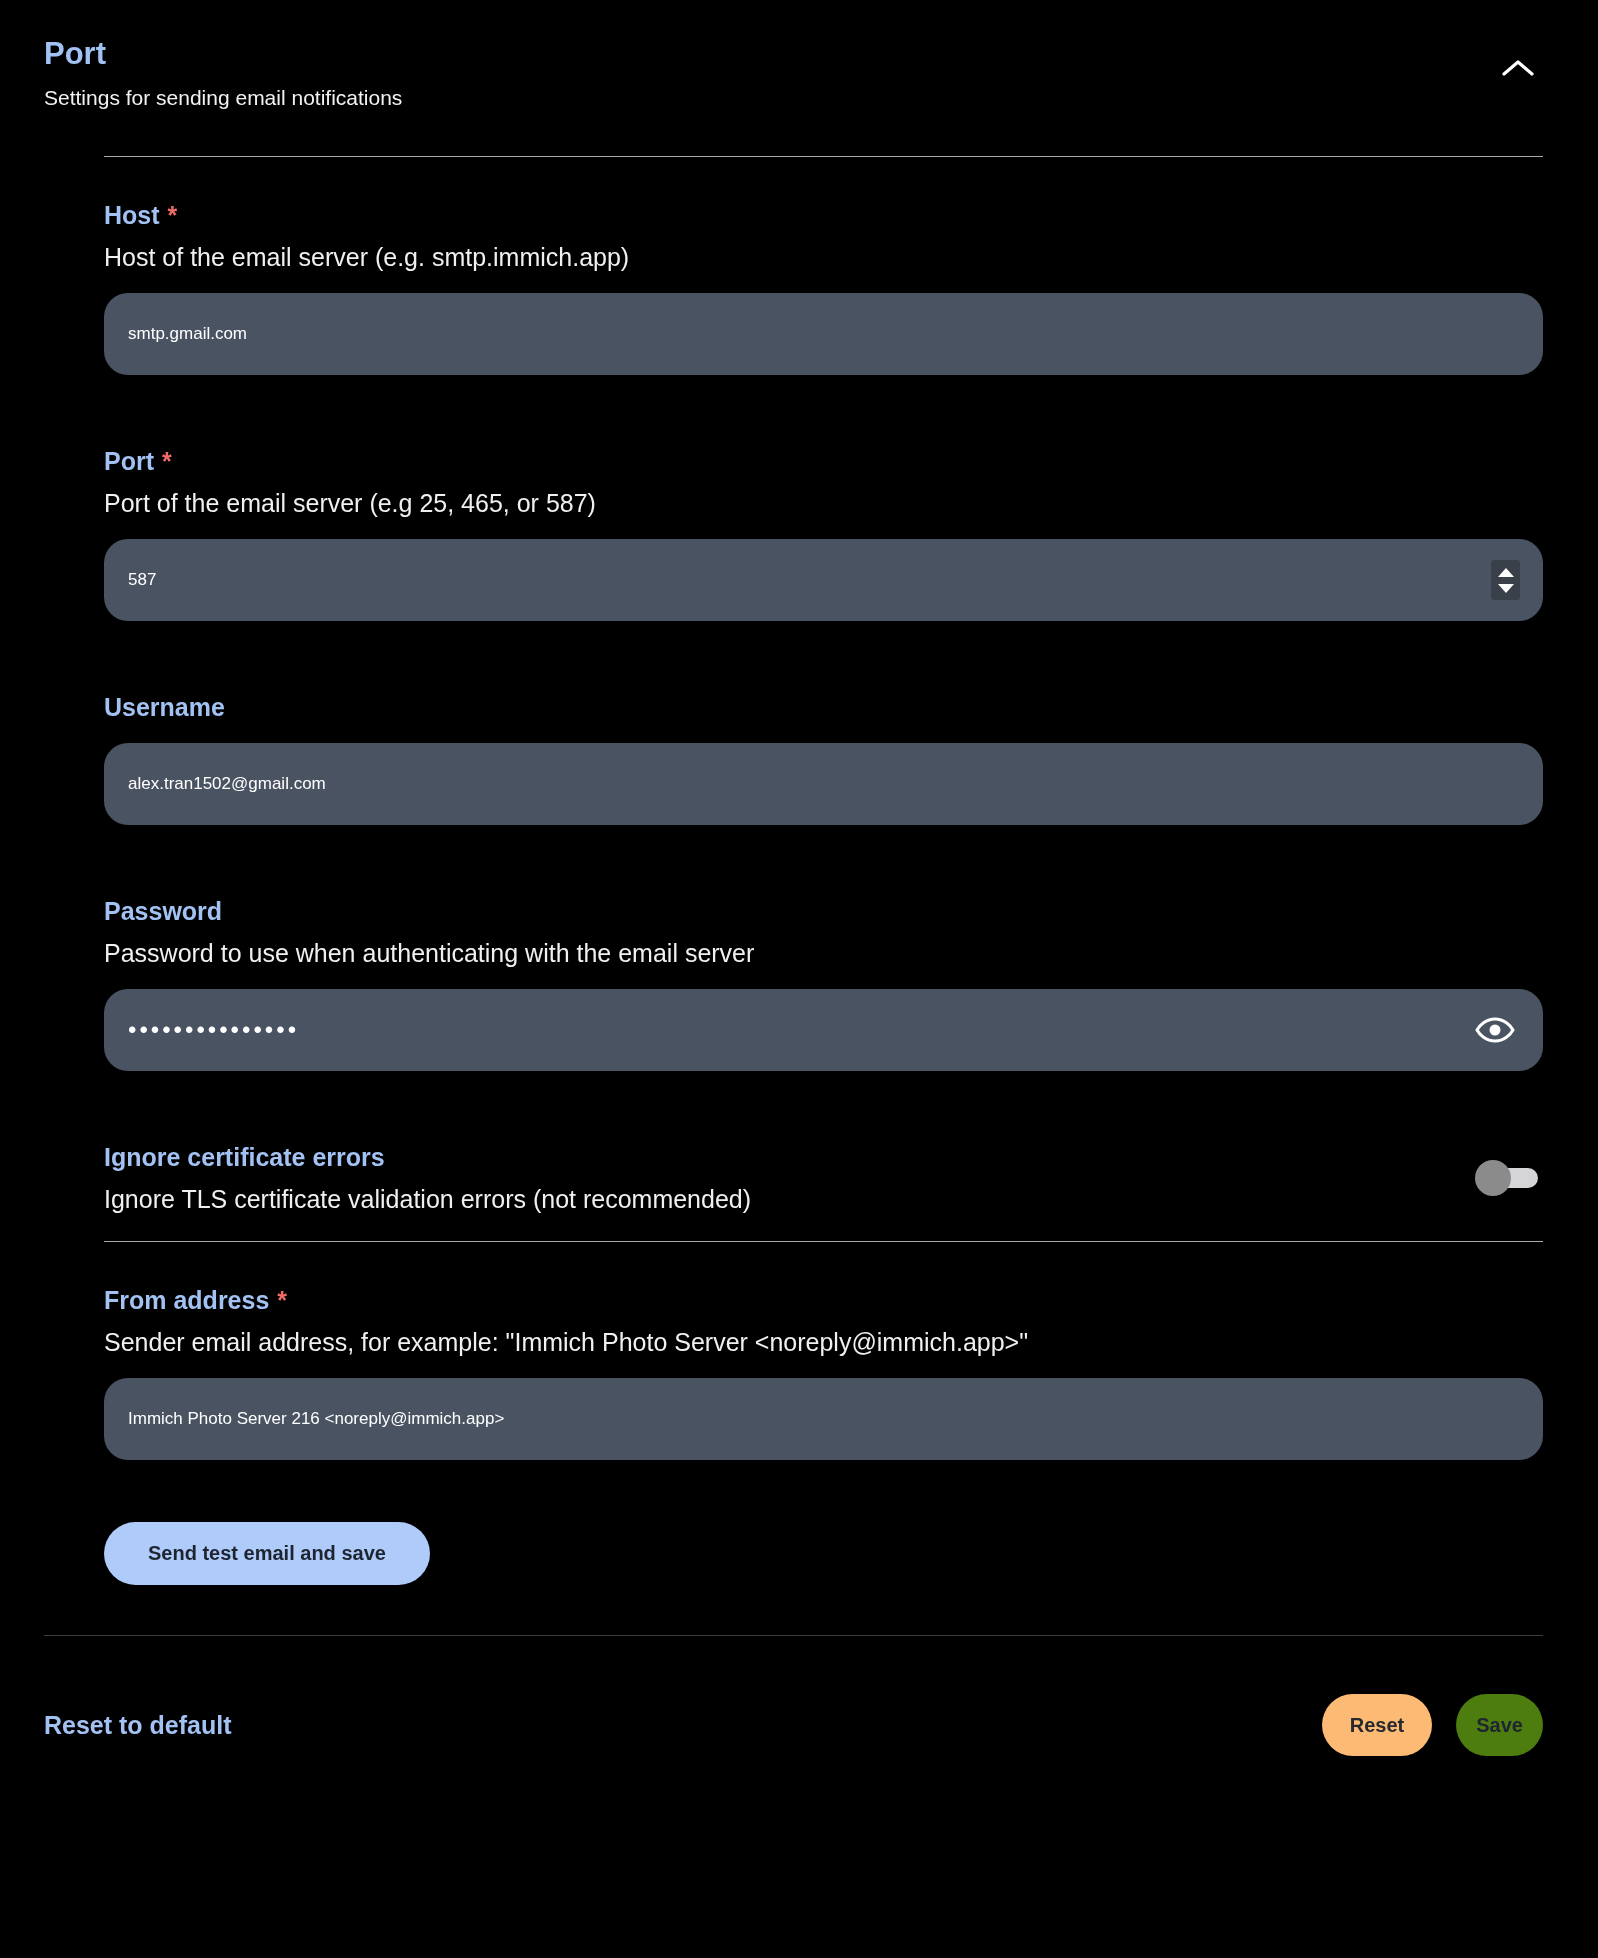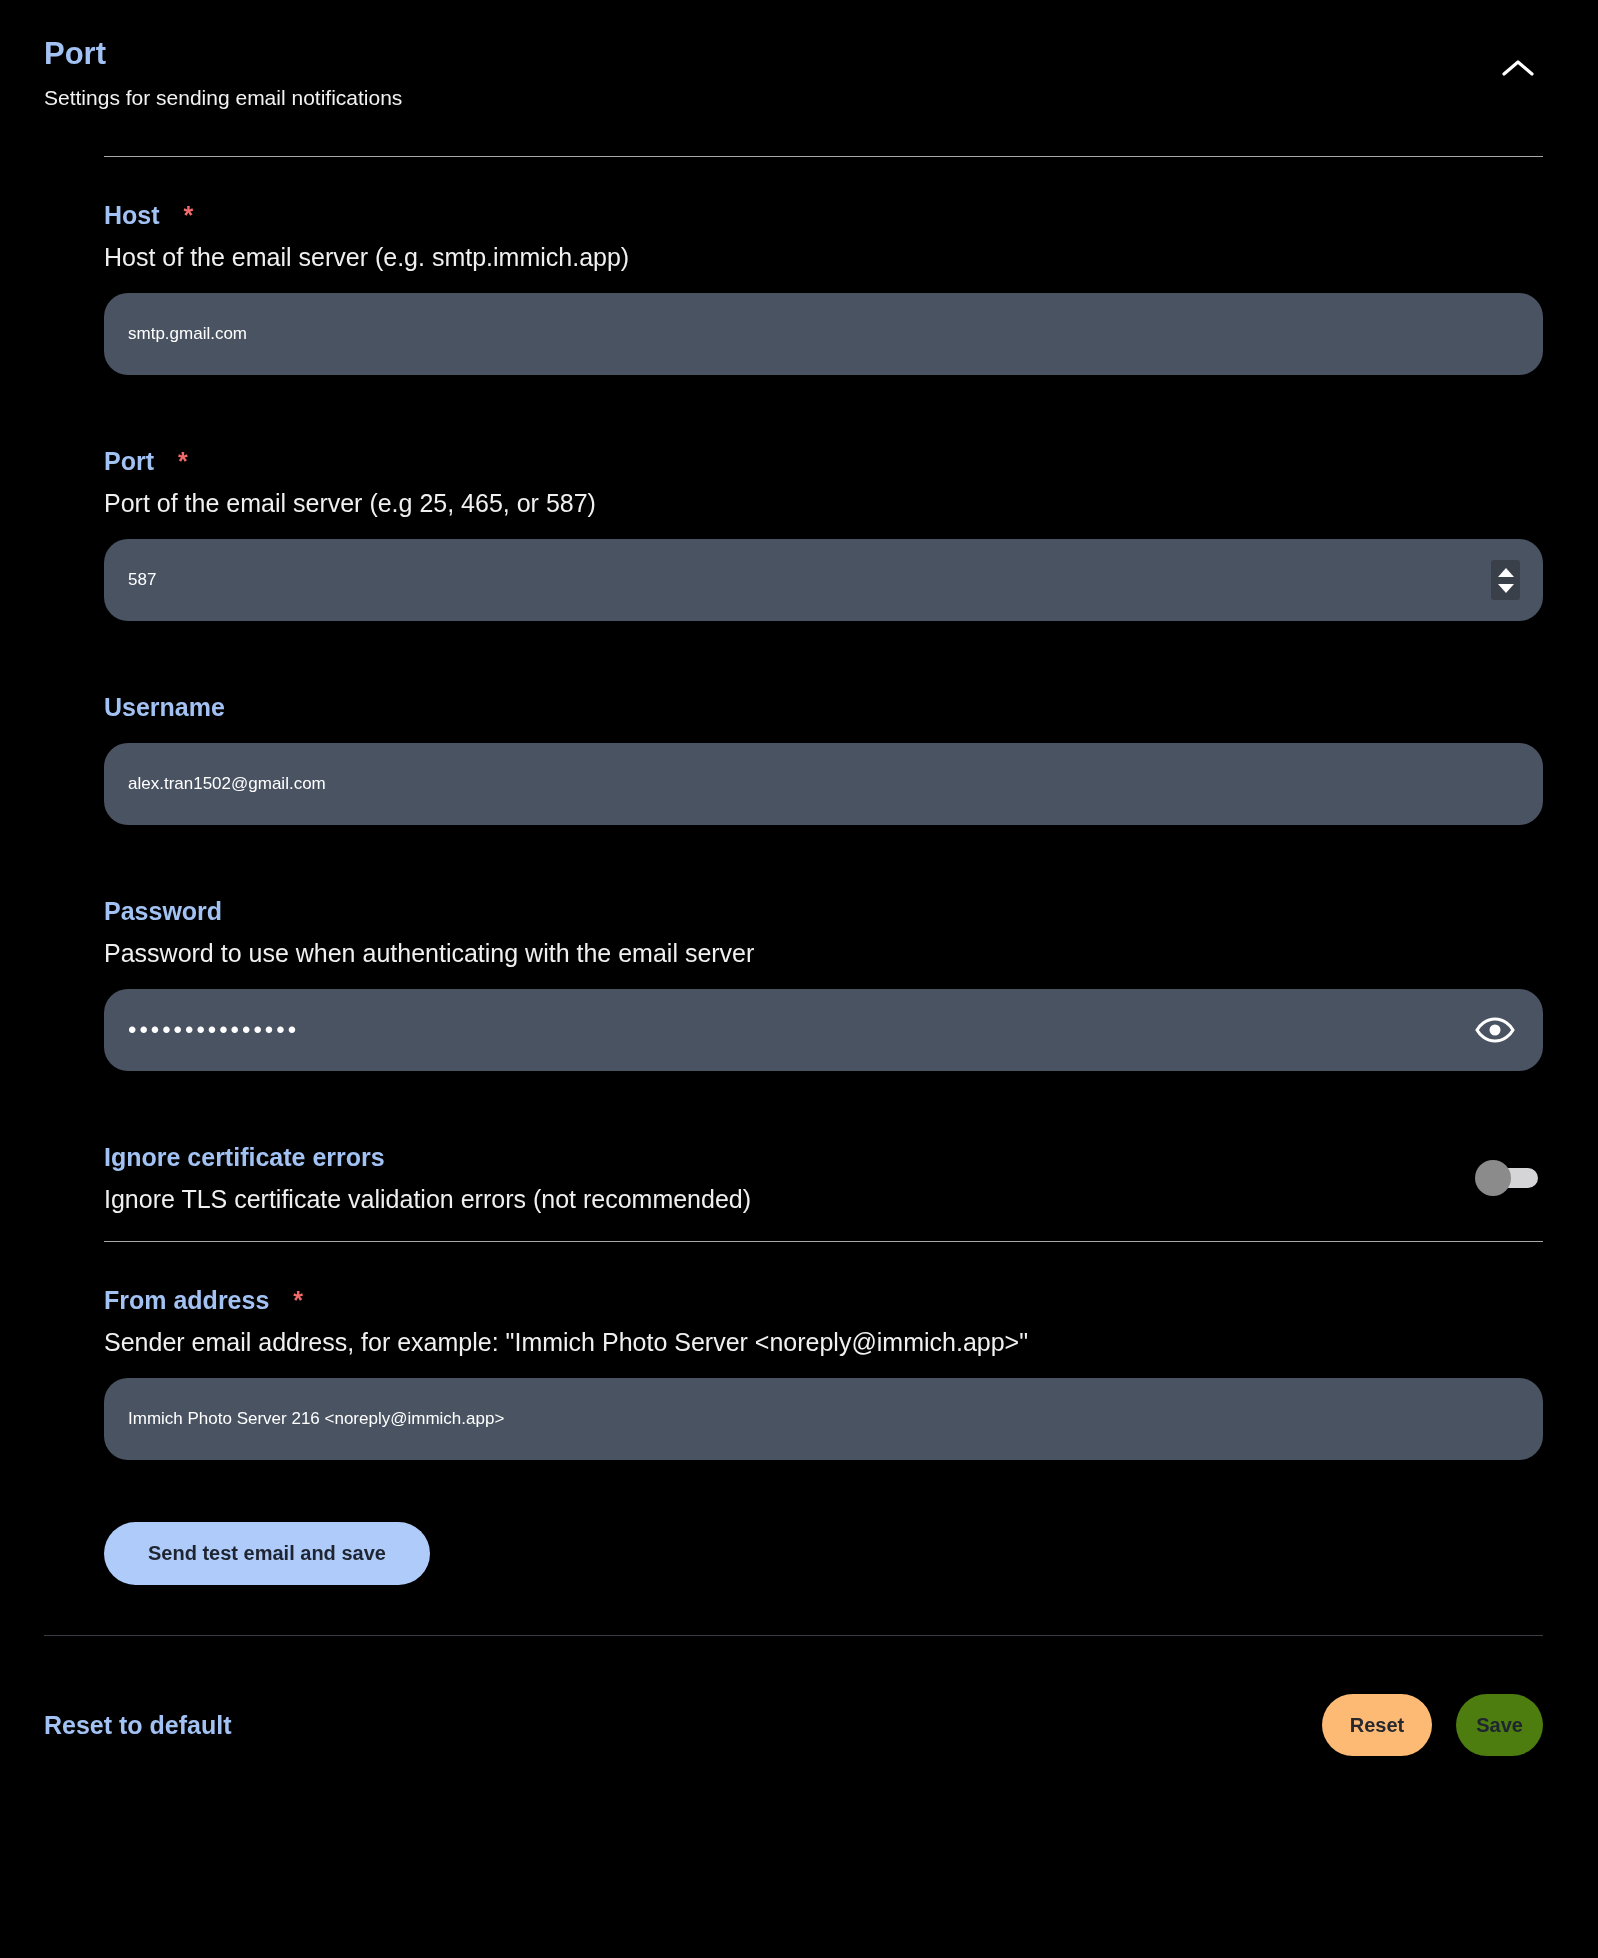--- a/index.html
+++ b/index.html
@@ -9,21 +9,21 @@
 
   
   .header { display:flex; justify-content:space-between; align-items:flex-start; }
   .page-title { font-size:31px; font-weight:700; color:#a3c2f4; line-height:36px; }
   .page-subtitle { font-size:21px; color:#f2f2f2; line-height:32px; margin-top:10px; }
   .collapse-btn { background:none; border:none; cursor:pointer; padding:8px; margin-top:14px; }
 
   
   .section { margin-left:60px; margin-top:42px; }
 
-  .label-row { display:flex; align-items:baseline; gap:24px; }
+  .label-row { display:flex; align-items:baseline; gap:8px; }
   .field-label { font-size:25px; font-weight:700; color:#a3c2f4; line-height:32px; }
   .required { font-size:25px; font-weight:700; color:#f26b6b; }
   .field-desc { font-size:25px; color:#f0f0f0; line-height:32px; margin-top:10px; }
 
   .field { margin-top:70px; }
   .field.first { margin-top:42px; }
 
   .input-wrap { position:relative; margin-top:20px; }
   .text-input {
     width:100%; height:82px; background:#4a5362; border:none; border-radius:24px;

